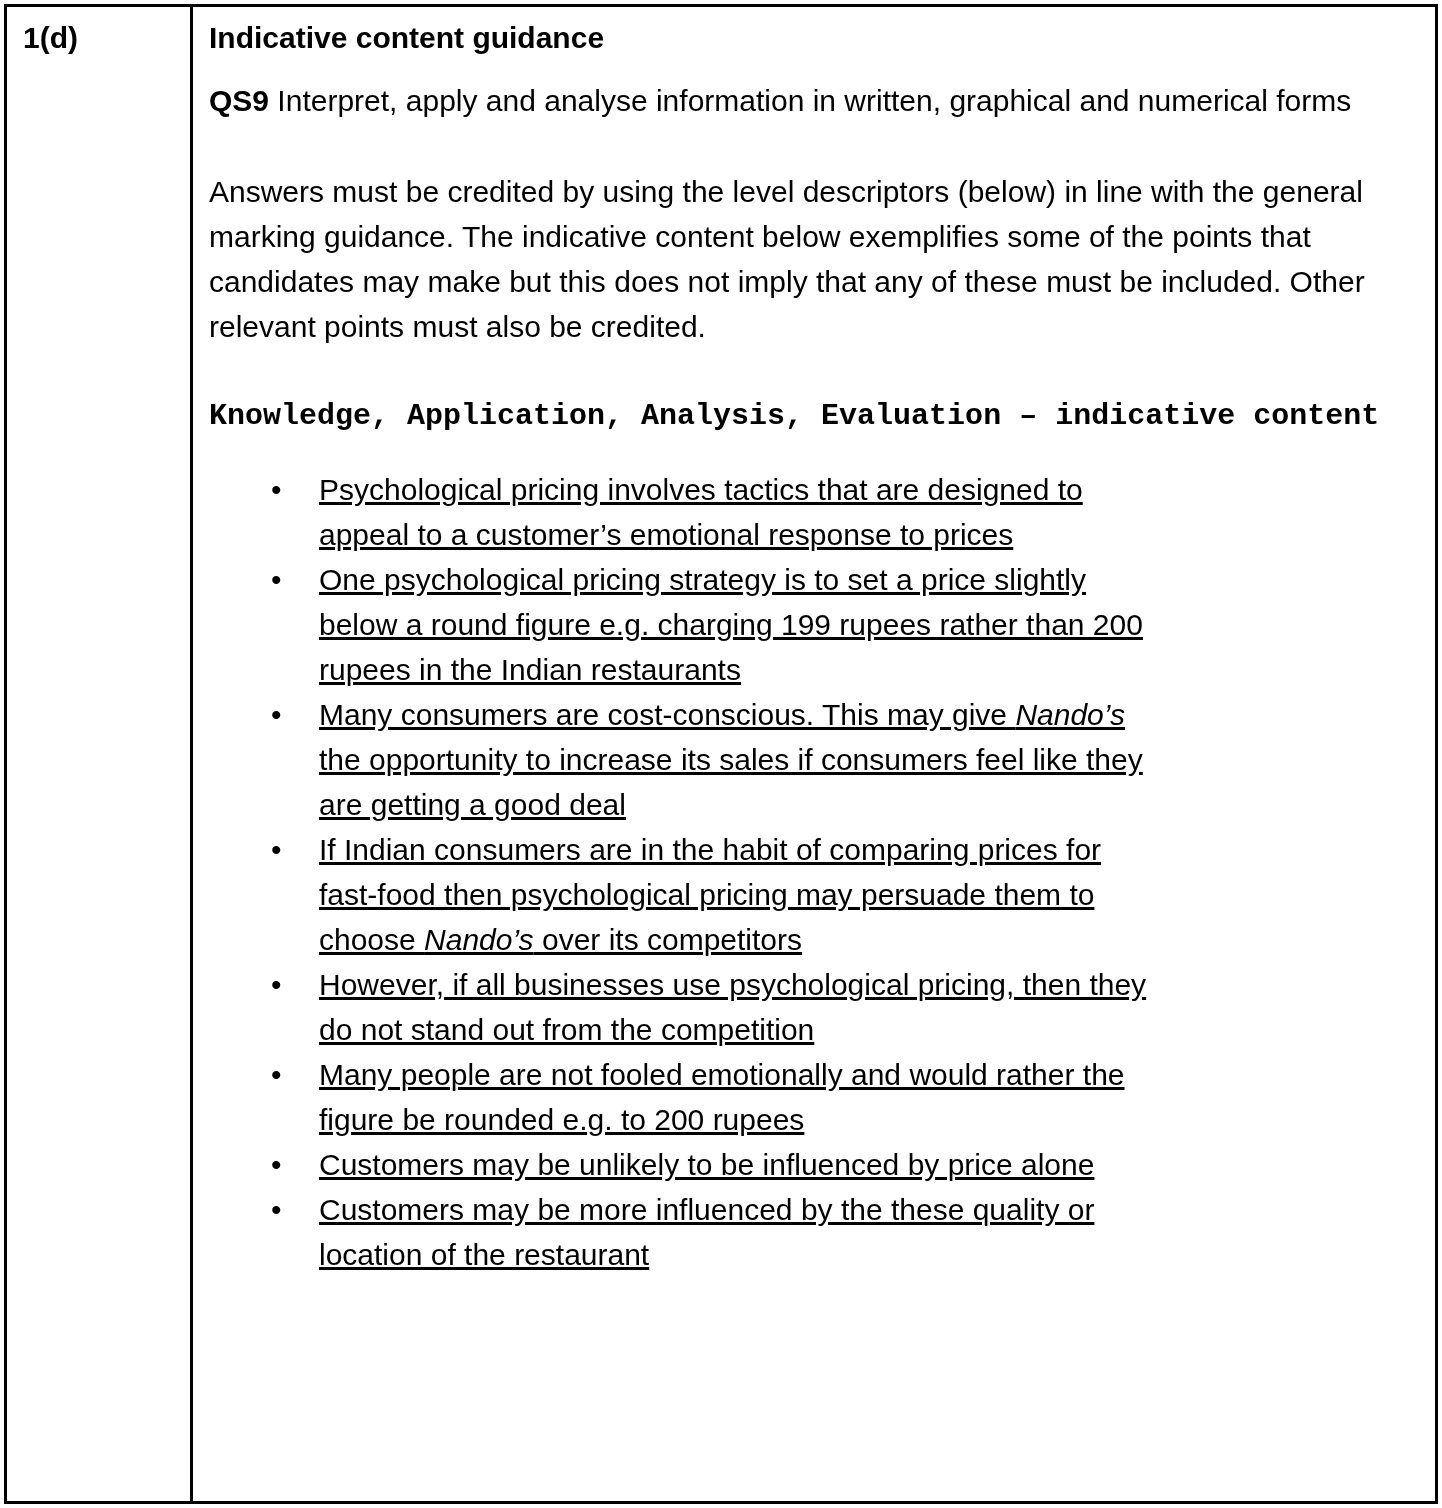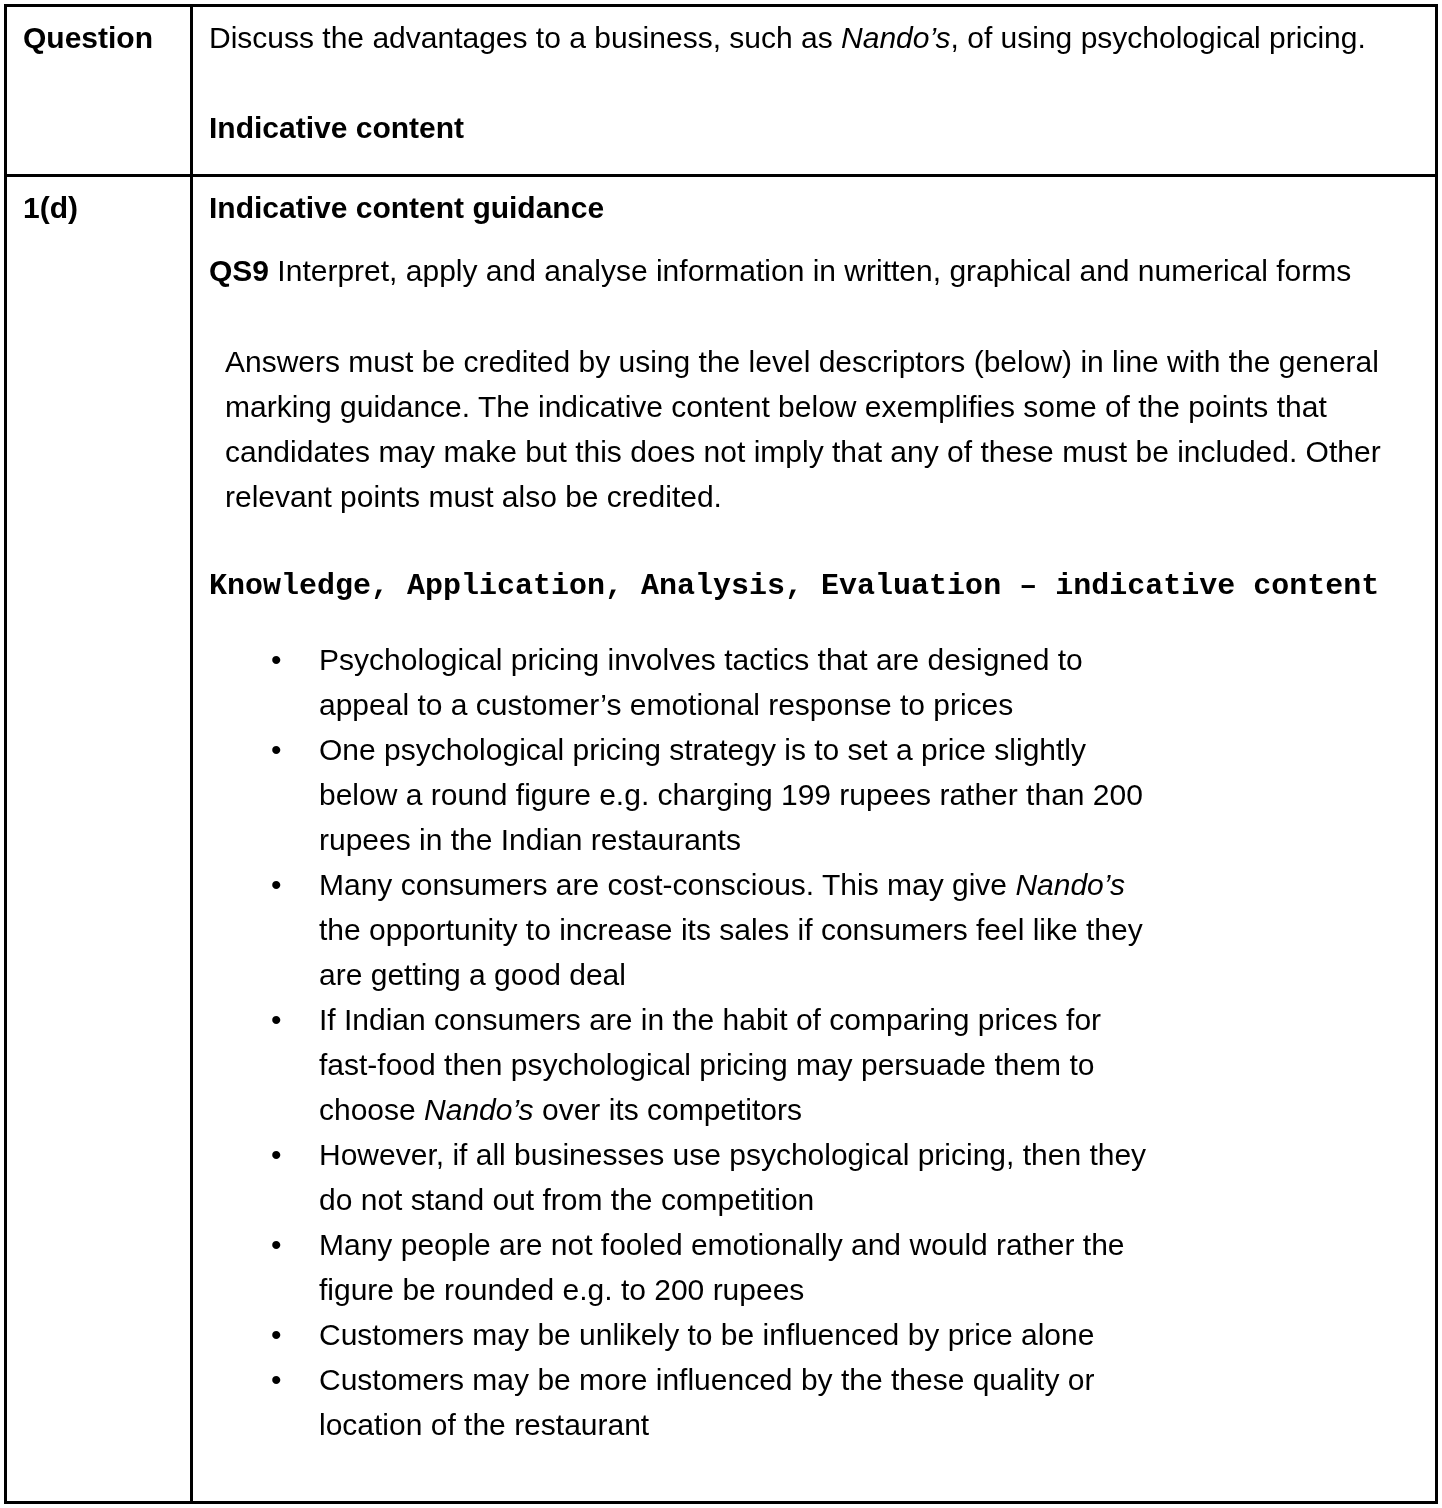--- a/index.html
+++ b/index.html
@@ -31,53 +31,45 @@
   }
   tr.header-row { height: 170px; }
   p { margin: 0; }
   .bold { font-weight: bold; }
   .i { font-style: italic; }
   .b { font-weight: bold; }
   .question-text { margin-bottom: 0; }
   .indicative-label { margin-top: 45px; }
   .guidance-title { margin-bottom: 18px; }
   .qs9-para { margin-bottom: 46px; }
-  .credit-para { margin-bottom: 45px; margin-left: 16px; }
+  .credit-para { margin-bottom: 45px; }
   .section-heading { margin-bottom: 28px; font-family: Liberation Mono, monospace; }
   ul.bullets {
     margin: 0;
     padding: 0 0 0 110px;
     list-style: none;
     max-width: 940px;
   }
   ul.bullets li {
     position: relative;
     margin: 0;
+    text-decoration: underline;
   }
   ul.bullets li::before {
     content: "\2022";
     position: absolute;
     left: -48px;
     top: 0;
   }
 </style>
 </head>
 <body>
 
 <table class="scheme">
   <tbody>
-      <tr class="header-row">
-    <td class="col1">
-      <span>Question</span>
-    </td>
-    <td class="col2">
-      <p class="question-text"><span>Discuss the advantages to a business, such as </span><span class="i">Nando’s</span><span>, of using psychological pricing.</span></p>
-      <p class="bold indicative-label">Indicative content</p>
-    </td>
-  </tr>
   <tr>
     <td class="col1">
       <span>1(d)</span>
     </td>
     <td class="col2">
       <p class="bold guidance-title">Indicative content guidance</p>
       <p class="qs9-para"><span class="b">QS9</span><span> Interpret, apply and analyse information in written, graphical and numerical forms</span></p>
       <p class="credit-para">Answers must be credited by using the level descriptors (below) in line with the general marking guidance. The indicative content below exemplifies some of the points that candidates may make but this does not imply that any of these must be included. Other relevant points must also be credited.</p>
       <p class="bold section-heading">Knowledge, Application, Analysis, Evaluation – indicative content</p>
       <ul class="bullets">

